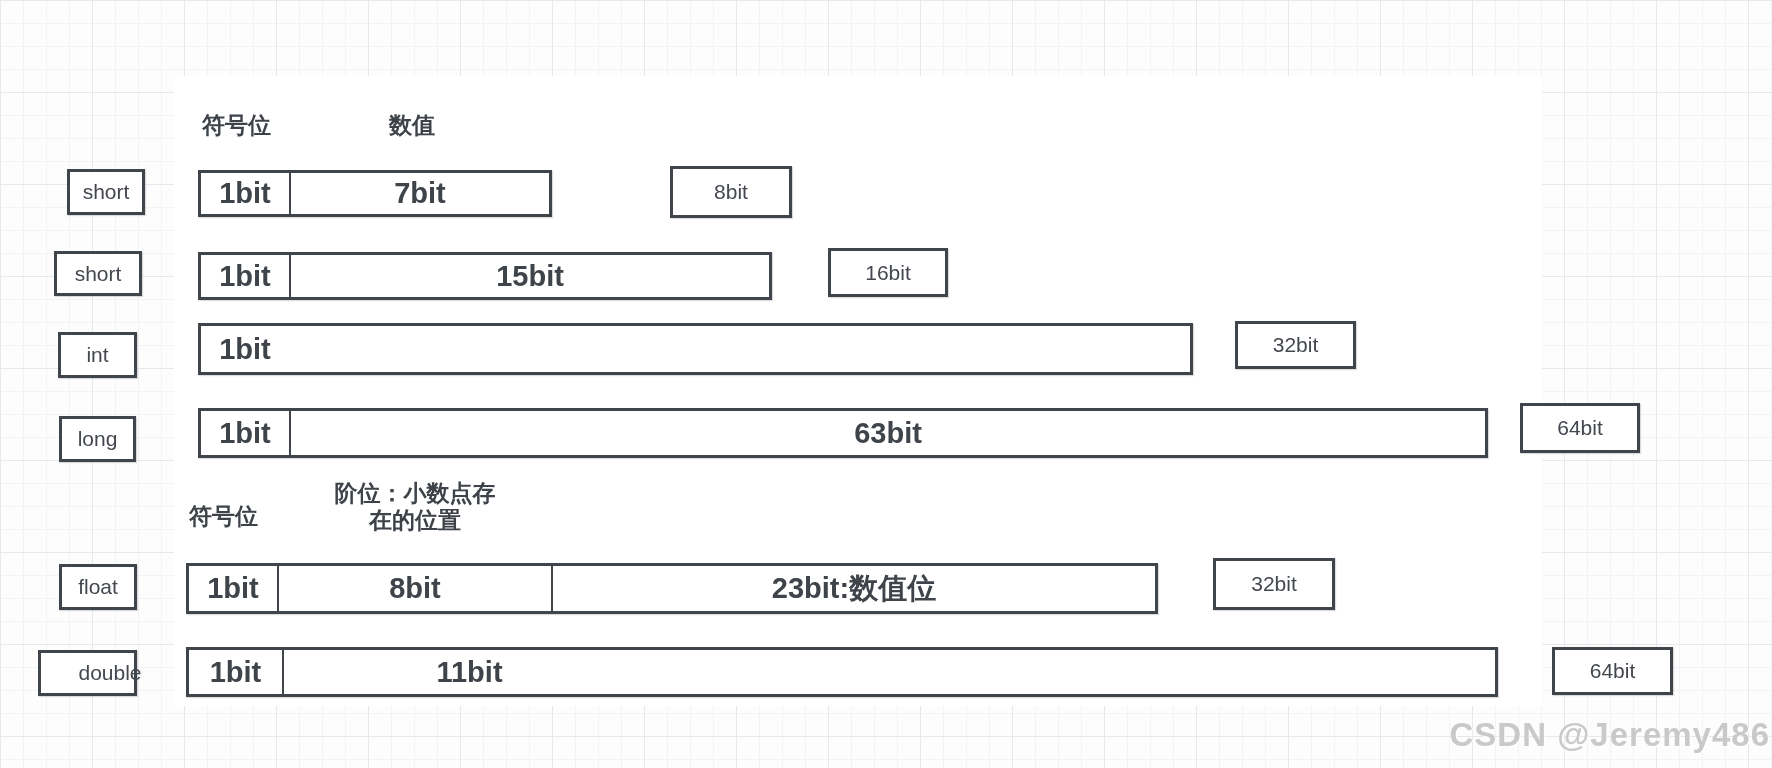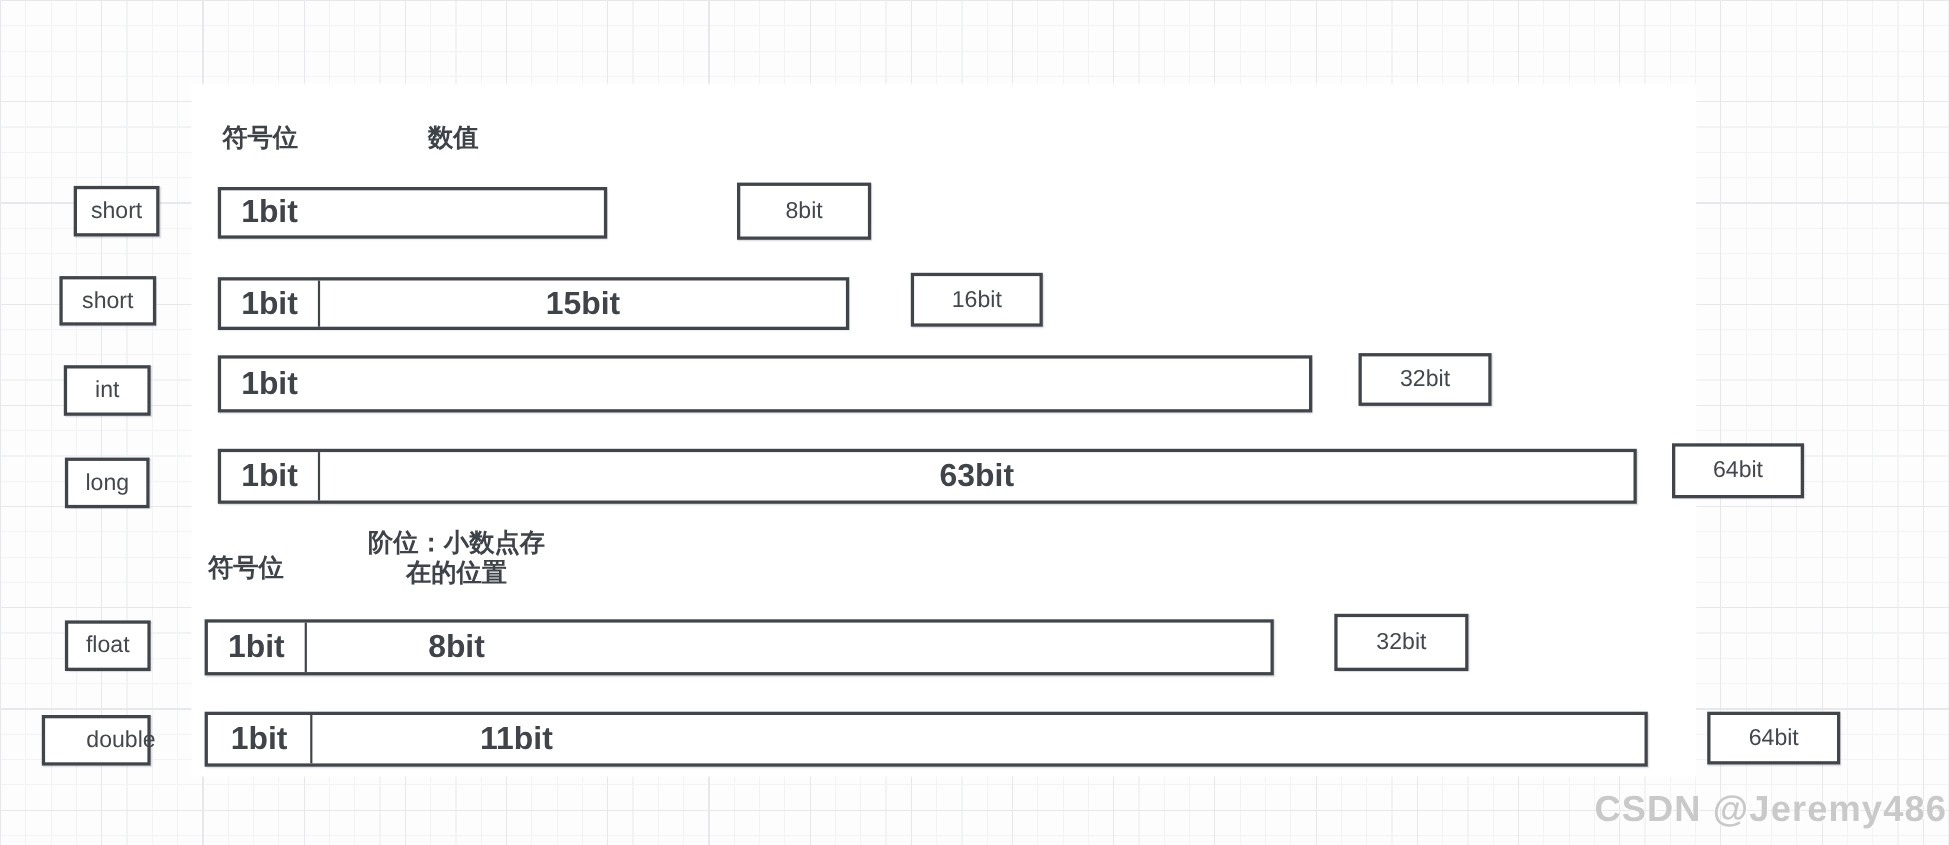--- a/index.html
+++ b/index.html
@@ -66,20 +66,21 @@
 
 <div class="typebox" style="left:67px;top:169px;width:78px;height:46px;">short</div>
 <div class="typebox" style="left:54px;top:251px;width:88px;height:45px;">short</div>
 <div class="typebox" style="left:58px;top:332px;width:79px;height:46px;">int</div>
 <div class="typebox" style="left:59px;top:416px;width:77px;height:46px;">long</div>
 <div class="typebox" style="left:59px;top:564px;width:78px;height:46px;">float</div>
 <div class="typebox" style="left:38px;top:650px;width:99px;height:46px;padding-left:45px;">double</div>
 
 <div class="bar" style="left:198px;top:170px;width:354px;height:47px;">
   <div class="seg" style="width:88px;">1bit</div>
+  <div class="seg grow">7bit</div>
 </div>
 <div class="totalbox" style="left:670px;top:166px;width:122px;height:52px;">8bit</div>
 
 <div class="bar" style="left:198px;top:252px;width:574px;height:48px;">
   <div class="seg" style="width:88px;">1bit</div>
   <div class="seg grow">15bit</div>
 </div>
 <div class="totalbox" style="left:828px;top:248px;width:120px;height:49px;">16bit</div>
 
 <div class="bar" style="left:198px;top:323px;width:995px;height:52px;">
@@ -95,20 +96,21 @@
 
 <div class="cjk" style="left:189px;top:503px;">符号位</div>
 <div class="cjk exp-block" style="left:315px;top:480px;width:200px;">
   <div>阶位：小数点存</div>
   <div>在的位置</div>
 </div>
 
 <div class="bar" style="left:186px;top:563px;width:972px;height:51px;">
   <div class="seg" style="width:88px;">1bit</div>
   <div class="seg" style="width:274px;">8bit</div>
+  <div class="seg grow">23bit:数值位</div>
 </div>
 <div class="totalbox" style="left:1213px;top:558px;width:122px;height:52px;">32bit</div>
 
 <div class="bar" style="left:186px;top:647px;width:1312px;height:50px;">
   <div class="seg" style="width:93px;">1bit</div>
   <div class="seg" style="width:373px;">11bit</div>
 </div>
 <div class="totalbox" style="left:1552px;top:647px;width:121px;height:48px;">64bit</div>
 
 <div class="watermark">CSDN @Jeremy486</div>

